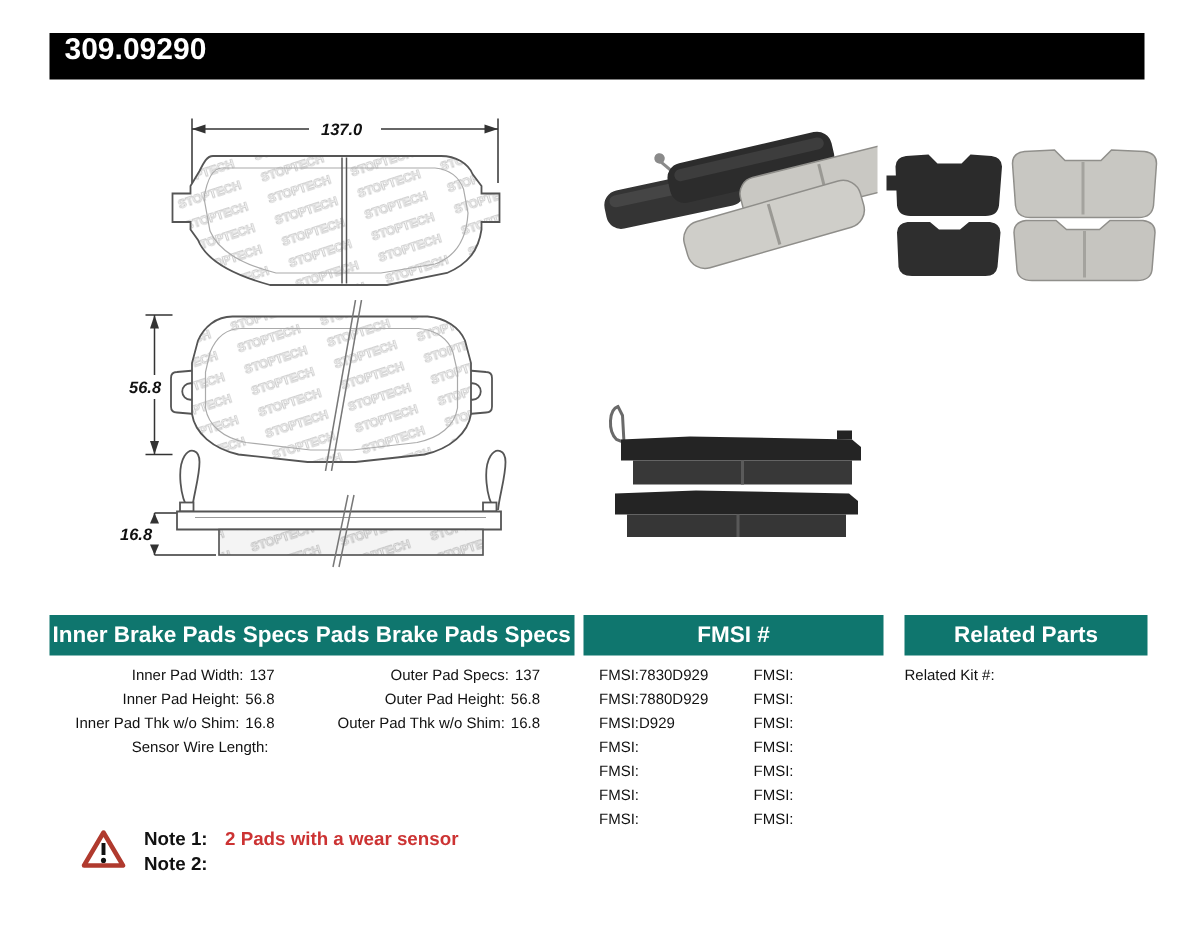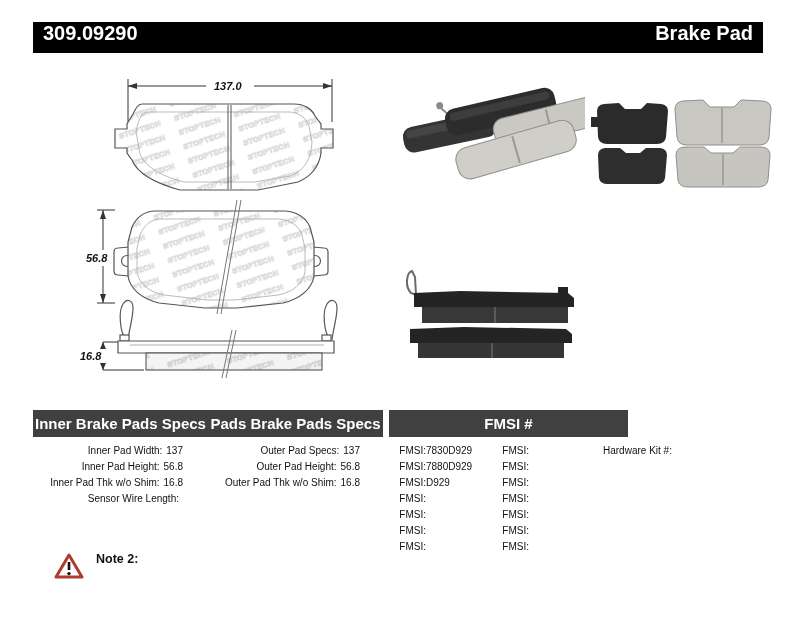--- a/index.html
+++ b/index.html
@@ -4,21 +4,21 @@
 <style>
   html,body{margin:0;padding:0;background:#ffffff;}
   .page{position:relative;width:800px;height:619px;background:#ffffff;overflow:hidden;
         font-family:"Liberation Sans", sans-serif;}
   .abs{position:absolute;}
   
   .header-bar{left:33px;top:22px;width:730px;height:31px;background:#000;color:#fff;
     display:flex;align-items:flex-start;justify-content:space-between;
     font-size:20px;font-weight:bold;padding:0 10px;box-sizing:border-box;}
   
-  .spec-bar{top:410px;height:27px;background:#404040;color:#fff;display:flex;
+  .spec-bar{top:410px;height:27px;background:#0f766e;color:#fff;display:flex;
     align-items:center;font-size:15px;font-weight:bold;}
   .spec-bar .half{flex:1;text-align:center;}
   .spec-bar.single{justify-content:center;}
   
   .spec-col{top:443px;font-size:10px;font-weight:normal;color:#111;line-height:16px;}
   .spec-row{display:flex;justify-content:flex-end;gap:4px;white-space:nowrap;}
   .fmsi-row{display:flex;white-space:nowrap;}
   .fmsi-row .lab{width:34px;text-align:right;}
   .left-row{display:flex;gap:4px;white-space:nowrap;}
   
@@ -27,21 +27,20 @@
   svg text.dim{font-family:"Liberation Sans", sans-serif;font-style:italic;font-weight:bold;font-size:11px;fill:#111;}
   svg{display:block;}
 </style>
 </head>
 <body>
 
 <div class="page">
 
   <div class="abs header-bar">
     <span>309.09290</span>
-    <span>Brake Pad</span>
   </div>
 
   <svg class="abs" style="left:96px;top:72px;" width="256" height="126" viewBox="0 0 256 126">
     <defs>
       <pattern id="wm1" width="58" height="15" patternUnits="userSpaceOnUse" patternTransform="rotate(-18)">
         <rect width="58" height="15" fill="#ffffff"></rect>
         <text x="2" y="11" font-size="8" font-weight="bold" fill="none" stroke="#c6c6c6" stroke-width="0.55">STOPTECH</text>
       </pattern>
     </defs>
 
@@ -194,22 +193,25 @@
       <path d="M 12,74 L 66,72 L 168,74 L 174,79 L 174,88 L 12,88 Z" fill="#242424"></path>
       <rect x="20" y="88" width="146" height="15" fill="#363636"></rect>
       <line x1="94" y1="88" x2="94" y2="103" stroke="#585858" stroke-width="2"></line>
     </g>
   </svg>
 
   <div class="abs spec-bar" style="left:33px;width:350px;">
     <span class="half">Inner Brake Pads Specs</span>
     <span class="half">Pads Brake Pads Specs</span>
   </div>
-  <div class="abs spec-bar single" style="left:389px;width:239px;">
+  <div class="abs spec-bar single" style="left:389px;width:200px;">
     <span>FMSI #</span>
+  </div>
+  <div class="abs spec-bar single" style="left:603px;width:162px;">
+    <span>Related Parts</span>
   </div>
 
   <div class="abs spec-col" style="left:33px;width:150px;">
     <div class="spec-row">
       <span>Inner Pad Width:</span>
       <span>137</span>
     </div>
     <div class="spec-row">
       <span>Inner Pad Height:</span>
       <span>56.8</span>
@@ -296,30 +298,34 @@
       <span></span>
     </div>
     <div class="fmsi-row">
       <span class="lab">FMSI:</span>
       <span></span>
     </div>
   </div>
 
   <div class="abs spec-col" style="left:603px;width:160px;">
     <div class="left-row">
-      <span>Hardware Kit #:</span>
+      <span>Related Kit #:</span>
       <span></span>
     </div>
   </div>
 
   <svg class="abs" style="left:54px;top:552px;" width="30" height="28" viewBox="0 0 30 28">
     <polygon points="15,3 28,25 2,25" fill="#ffffff" stroke="#b03a2e" stroke-width="3" stroke-linejoin="round"></polygon>
     <line x1="15" y1="10" x2="15" y2="18" stroke="#111" stroke-width="2.6"></line>
     <circle cx="15" cy="21.6" r="1.7" fill="#111"></circle>
   </svg>
   <div class="abs" style="left:96px;top:551px;">
     <div class="note-line">
+      <span class="nlab">Note 1:</span>
+      <span style="color:#cc3333;">2 Pads with a wear sensor</span>
+    </div>
+    <div class="note-line">
       <span class="nlab">Note 2:</span>
       <span style="color:#cc3333;"></span>
     </div>
   </div>
 
 </div>
 
 </body></html>

